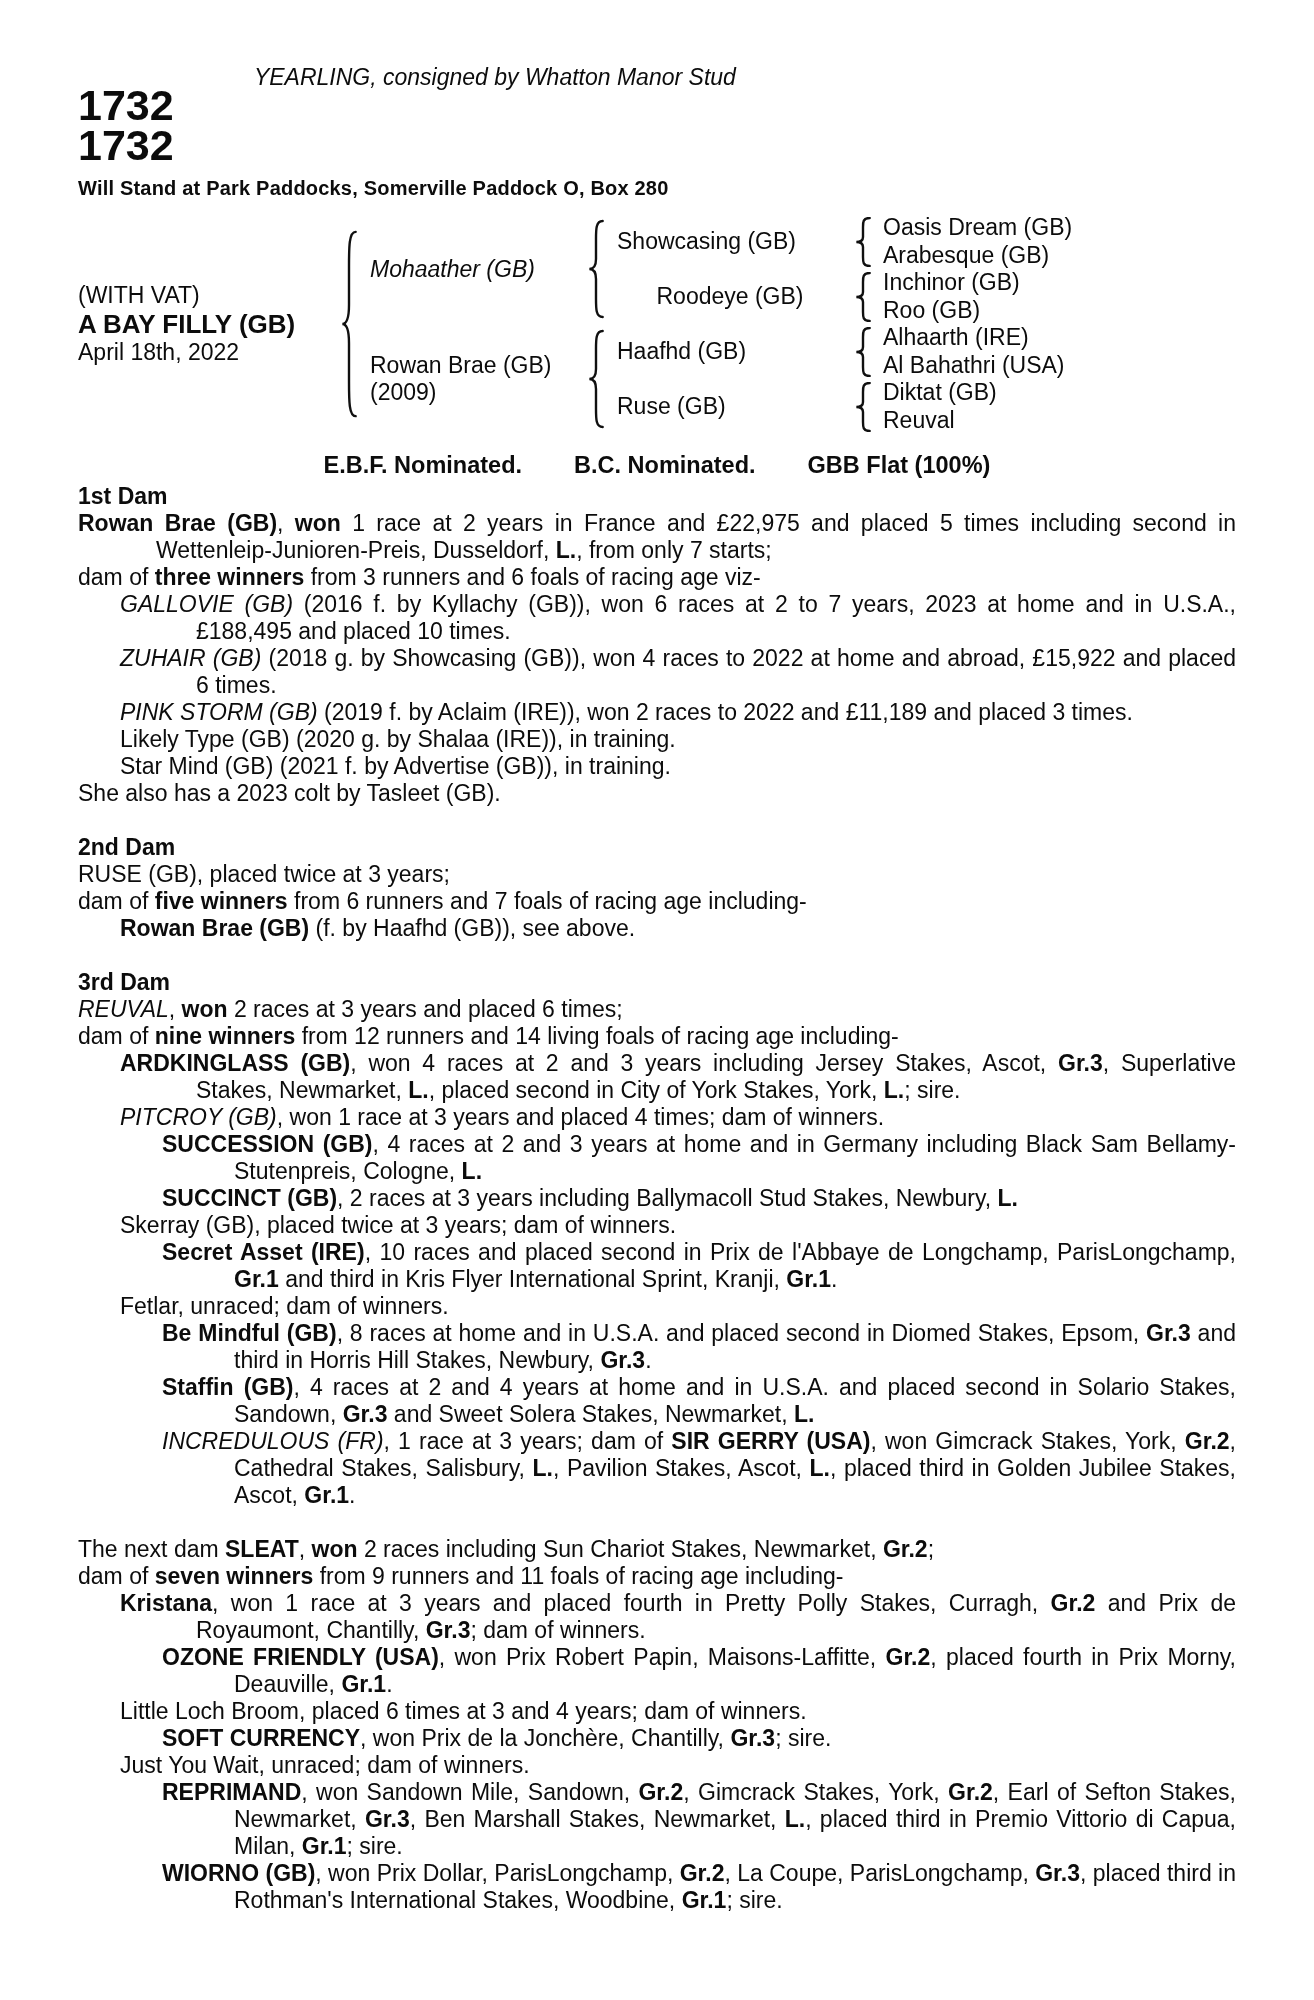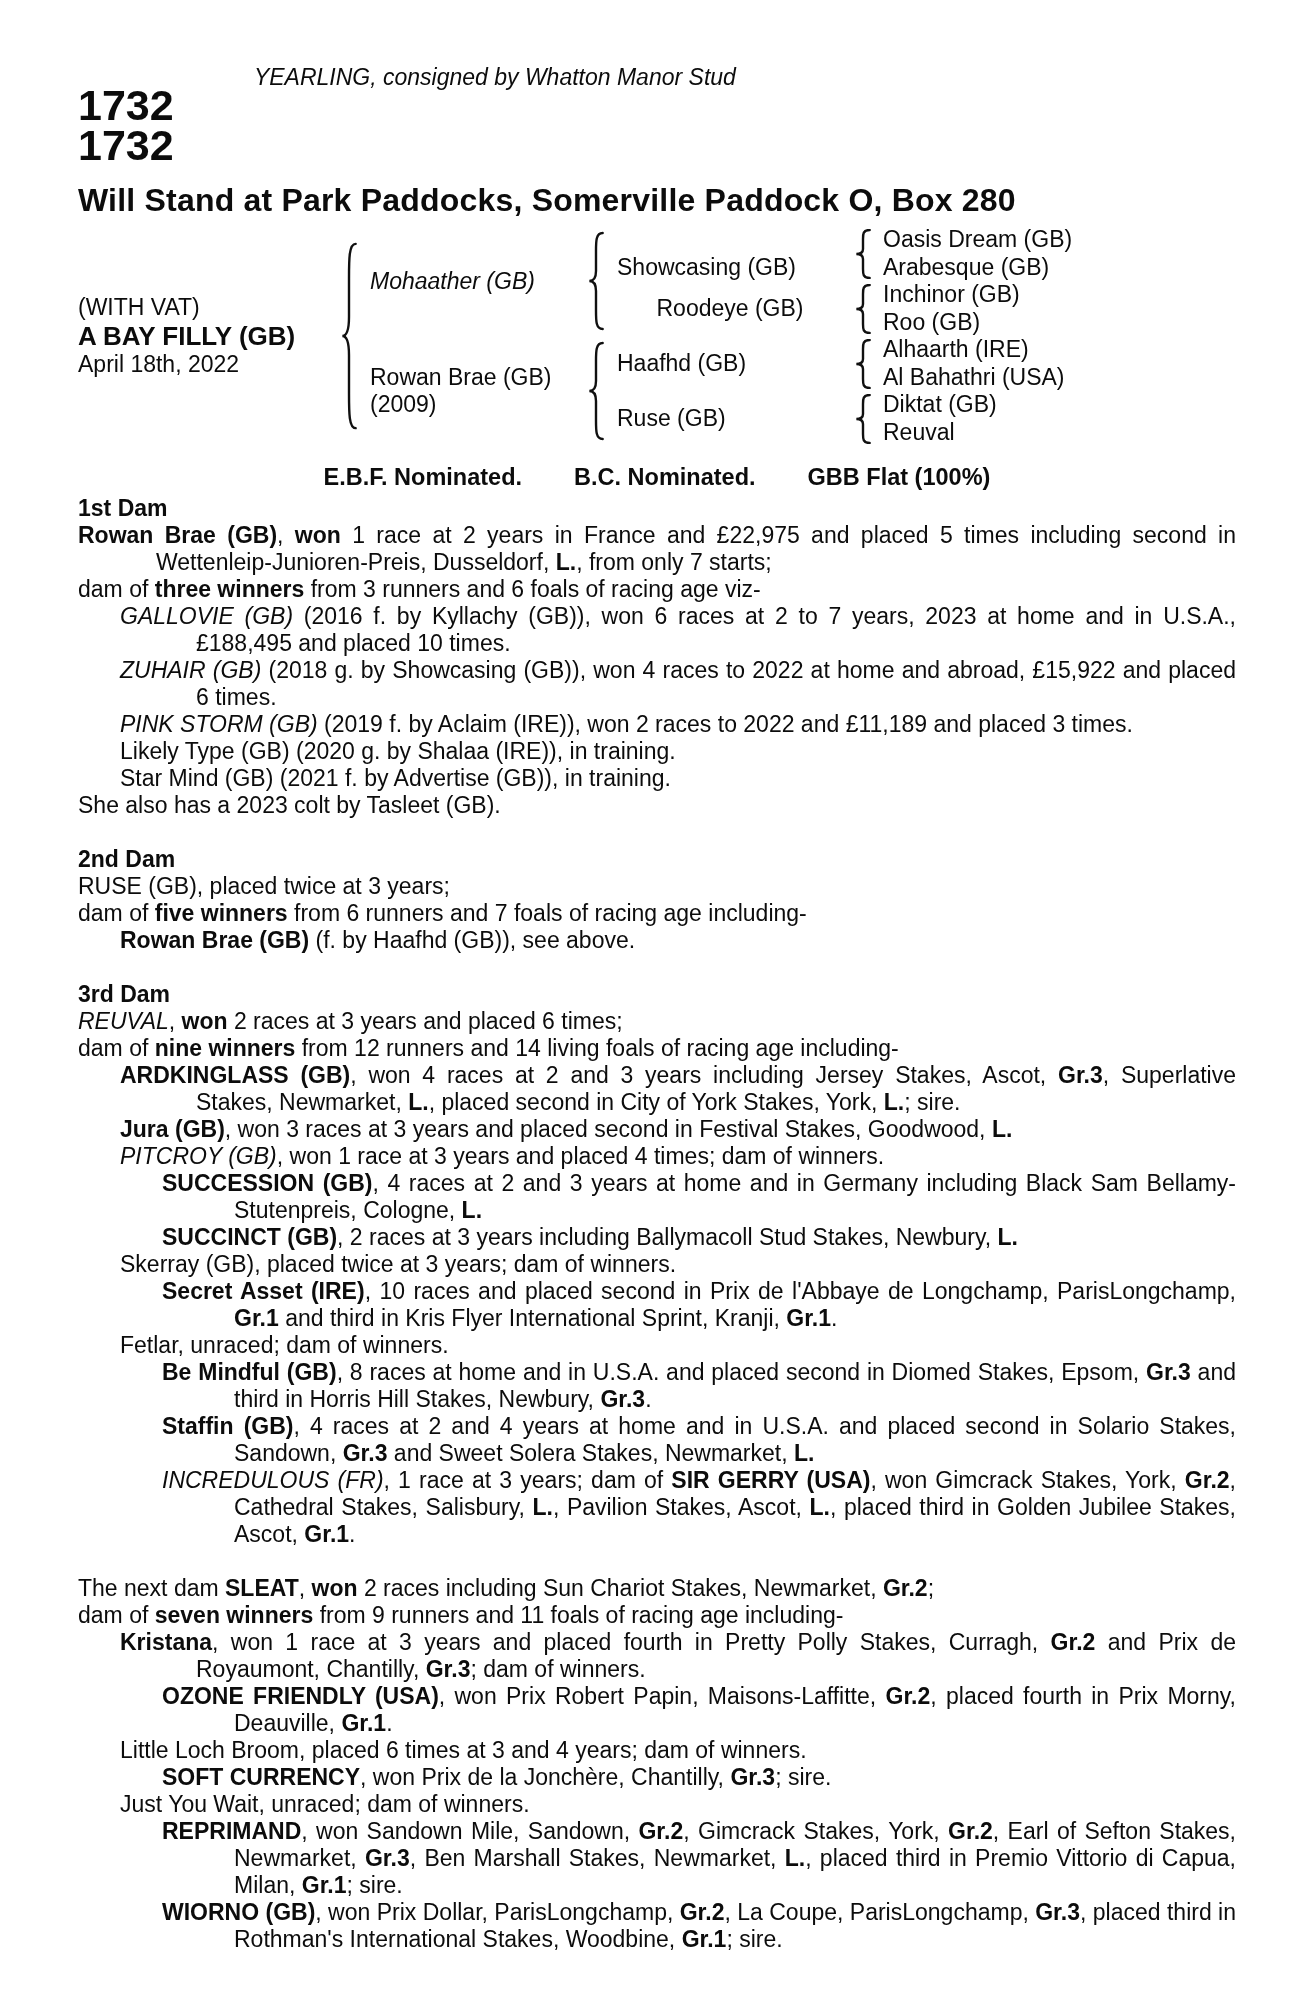--- a/index.html
+++ b/index.html
@@ -9,36 +9,36 @@
     font-family:"Liberation Sans", sans-serif;
     font-size:23px; line-height:27px;
     -webkit-font-smoothing:antialiased;
   }
   .page { padding:64px 78px 0 78px; position:relative; }
 
   
   .consign { font-style:italic; font-size:23px; width:72%; text-align:center; }
   .lots { display:flex; justify-content:space-between; align-items:flex-start;
           font-weight:bold; font-size:43px; line-height:40px; margin-top:-6px;flex-direction:column; }
-  .stand { font-weight:bold; font-size:32px; margin-top:22px; letter-spacing:0.2px; }
+  .stand { font-weight:bold; font-size:20px; margin-top:10px; letter-spacing:0.2px; }
 
   
   .pedigree {
     margin-top:12px;
     display:grid;
     grid-template-columns:250px 42px 205px 42px 226px 40px 1fr;
     grid-template-rows:repeat(8, 27.5px);
     align-items:stretch;
   }
   .cell { display:flex; flex-direction:column; justify-content:center; }
   .filly-block { grid-column:1; grid-row:1/9; }
   .filly-name { font-weight:bold; font-size:26px; line-height:30px; }
   .sire-cell { grid-column:3; grid-row:1/5;font-style:italic; }
   .dam-cell  { grid-column:3; grid-row:5/9; }
-  .g1 { grid-column:5; grid-row:1/3;justify-content:flex-end; } .g2 { grid-column:5; grid-row:3/5;align-items:center; }
+  .g1 { grid-column:5; grid-row:1/3; } .g2 { grid-column:5; grid-row:3/5;align-items:center; }
   .g3 { grid-column:5; grid-row:5/7; } .g4 { grid-column:5; grid-row:7/9; }
   .gg { grid-column:7; display:flex; align-items:center; white-space:nowrap; }
 
   .brace { display:flex; align-items:center; justify-content:center; }
   .b1  { grid-column:2; grid-row:1/9; }
   .b2a { grid-column:4; grid-row:1/5; } .b2b { grid-column:4; grid-row:5/9; }
   .b3a { grid-column:6; grid-row:1/3; } .b3b { grid-column:6; grid-row:3/5; }
   .b3c { grid-column:6; grid-row:5/7; } .b3d { grid-column:6; grid-row:7/9; }
   .brace svg { width:20px; }
   .b1 svg  { height:192px; }
@@ -176,21 +176,20 @@
         <div class="sec-heading">2nd Dam</div>
         <p class="para dam"><span>RUSE (GB), placed twice at 3 years;</span></p>
         <p class="para dam"><span>dam of </span><span class="seg-b">five winners</span><span> from 6 runners and 7 foals of racing age including-</span></p>
         <p class="para l1"><span class="seg-b">Rowan Brae (GB)</span><span> (f. by Haafhd (GB)), see above.</span></p>
       </div>
       <div class="section">
         <div class="sec-heading">3rd Dam</div>
         <p class="para dam"><span class="seg-i">REUVAL</span><span>, </span><span class="seg-b">won</span><span> 2 races at 3 years and placed 6 times;</span></p>
         <p class="para dam"><span>dam of </span><span class="seg-b">nine winners</span><span> from 12 runners and 14 living foals of racing age including-</span></p>
         <p class="para l1"><span class="seg-b">ARDKINGLASS (GB)</span><span>, won 4 races at 2 and 3 years including Jersey Stakes, Ascot, </span><span class="seg-b">Gr.3</span><span>, Superlative Stakes, Newmarket, </span><span class="seg-b">L.</span><span>, placed second in City of York Stakes, York, </span><span class="seg-b">L.</span><span>; sire.</span></p>
-        <p class="para l1"><span class="seg-b">Jura (GB)</span><span>, won 3 races at 3 years and placed second in Festival Stakes, Goodwood, </span><span class="seg-b">L.</span></p>
         <p class="para l1"><span class="seg-i">PITCROY (GB)</span><span>, won 1 race at 3 years and placed 4 times; dam of winners.</span></p>
         <p class="para l2"><span class="seg-b">SUCCESSION (GB)</span><span>, 4 races at 2 and 3 years at home and in Germany including Black Sam Bellamy-Stutenpreis, Cologne, </span><span class="seg-b">L.</span></p>
         <p class="para l2"><span class="seg-b">SUCCINCT (GB)</span><span>, 2 races at 3 years including Ballymacoll Stud Stakes, Newbury, </span><span class="seg-b">L.</span></p>
         <p class="para l1"><span>Skerray (GB), placed twice at 3 years; dam of winners.</span></p>
         <p class="para l2"><span class="seg-b">Secret Asset (IRE)</span><span>, 10 races and placed second in Prix de l'Abbaye de Longchamp, ParisLongchamp, </span><span class="seg-b">Gr.1</span><span> and third in Kris Flyer International Sprint, Kranji, </span><span class="seg-b">Gr.1</span><span>.</span></p>
         <p class="para l1"><span>Fetlar, unraced; dam of winners.</span></p>
         <p class="para l2"><span class="seg-b">Be Mindful (GB)</span><span>, 8 races at home and in U.S.A. and placed second in Diomed Stakes, Epsom, </span><span class="seg-b">Gr.3</span><span> and third in Horris Hill Stakes, Newbury, </span><span class="seg-b">Gr.3</span><span>.</span></p>
         <p class="para l2"><span class="seg-b">Staffin (GB)</span><span>, 4 races at 2 and 4 years at home and in U.S.A. and placed second in Solario Stakes, Sandown, </span><span class="seg-b">Gr.3</span><span> and Sweet Solera Stakes, Newmarket, </span><span class="seg-b">L.</span></p>
         <p class="para l2"><span class="seg-i">INCREDULOUS (FR)</span><span>, 1 race at 3 years; dam of </span><span class="seg-b">SIR GERRY (USA)</span><span>, won Gimcrack Stakes, York, </span><span class="seg-b">Gr.2</span><span>, Cathedral Stakes, Salisbury, </span><span class="seg-b">L.</span><span>, Pavilion Stakes, Ascot, </span><span class="seg-b">L.</span><span>, placed third in Golden Jubilee Stakes, Ascot, </span><span class="seg-b">Gr.1</span><span>.</span></p>
       </div>

